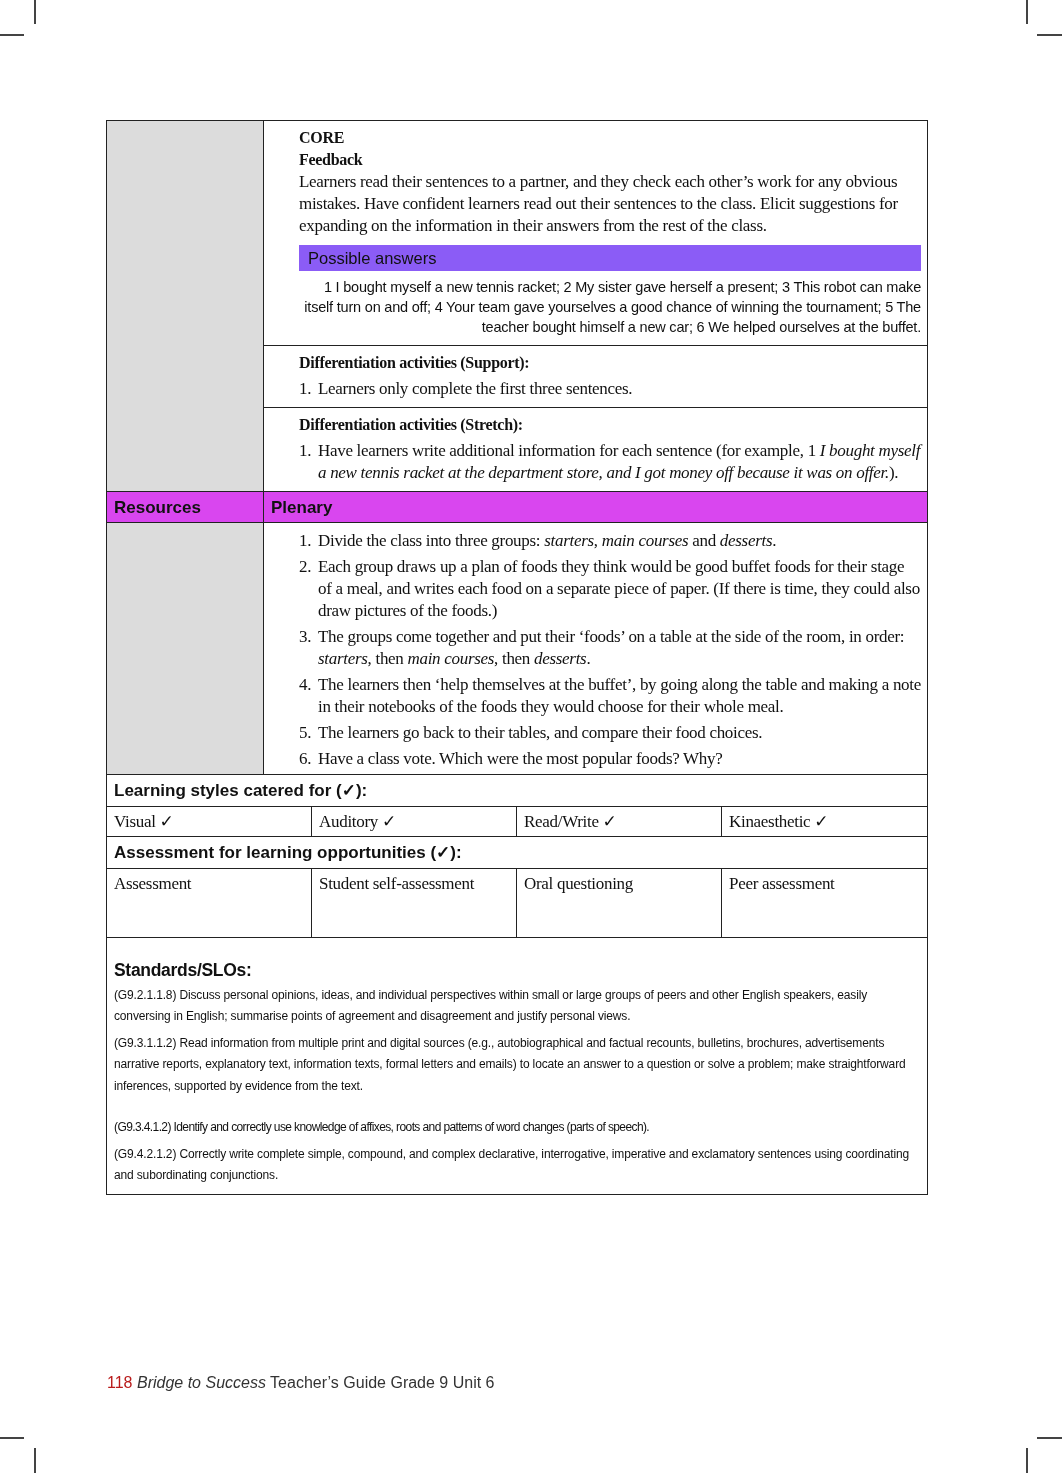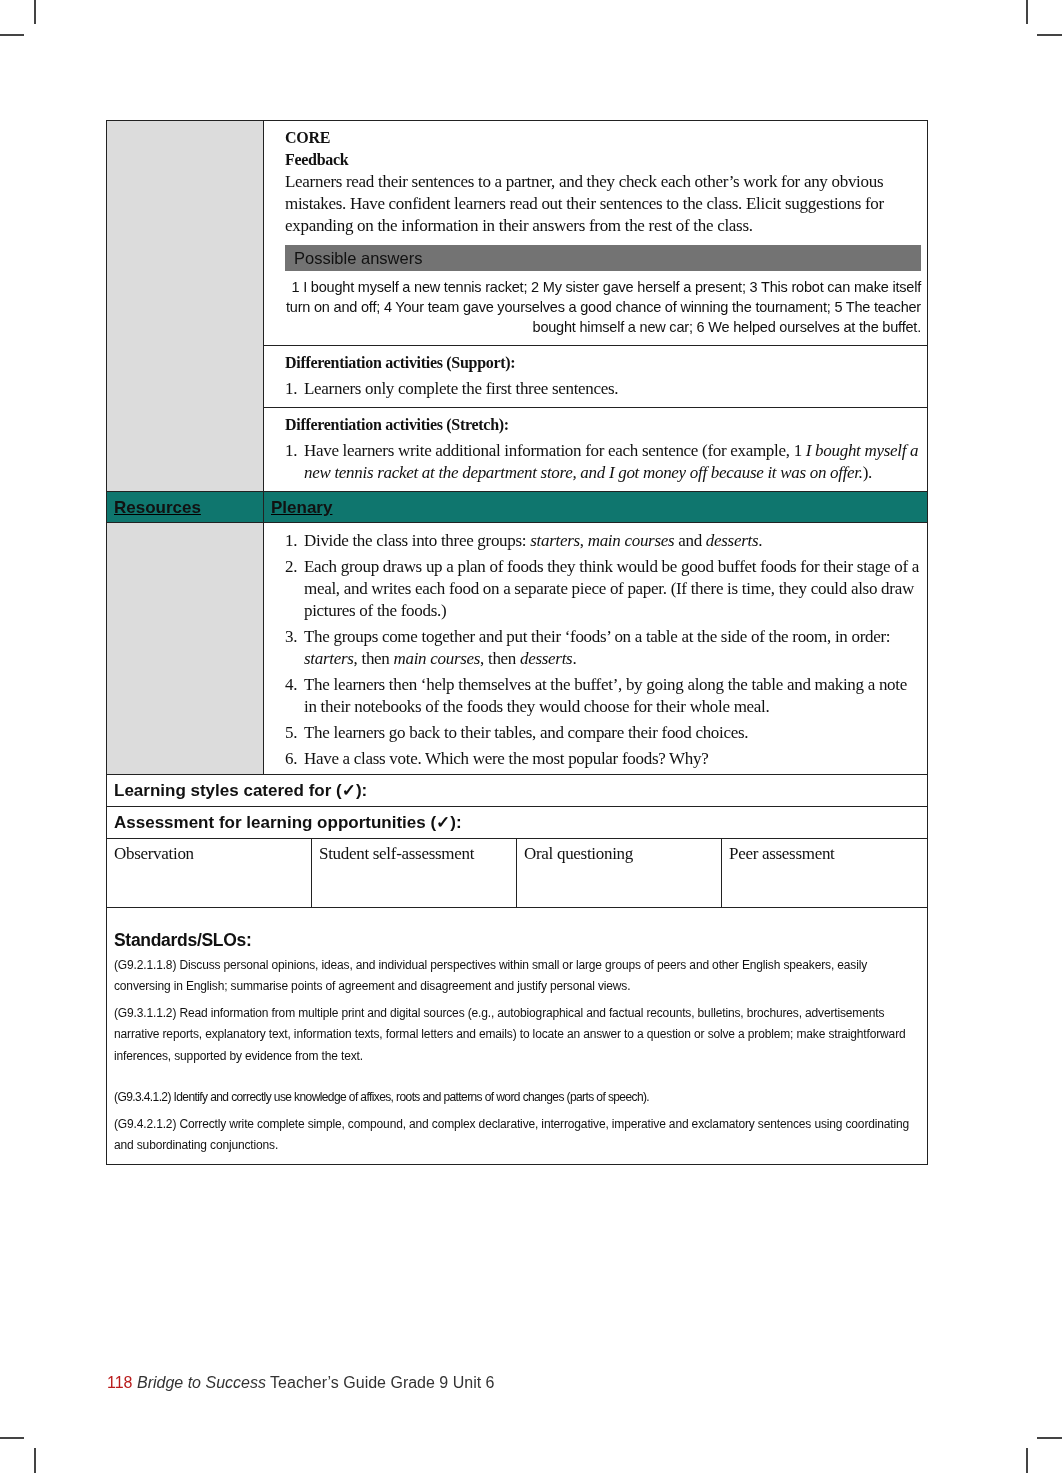--- a/index.html
+++ b/index.html
@@ -4,27 +4,27 @@
 <style>
   html, body { margin: 0; padding: 0; background: #ffffff; }
   body { width: 1062px; height: 1473px; position: relative; overflow: hidden; }
   .crop { position: absolute; background: #444; }
 
   #sheet { position: absolute; left: 106px; top: 120px; width: 821px; }
   table.grid { border-collapse: collapse; width: 821px; table-layout: fixed; }
   table.grid td { border: 1.5px solid #222; vertical-align: top; padding: 0; }
 
   .leftcol { background: #dcdcdc; width: 156px; }
-  .hdr-row td { background: #0f766e; text-decoration: underline; }
+  .hdr-row td { background: #d946ef; }
   .hdr-cell { font-family: "Liberation Sans", sans-serif; font-weight: bold; font-size: 17px; padding: 6px 7px 4px 7px; color: #111; }
 
-  .content { padding: 6px 6px 6px 21px; color: #111; }
+  .content { padding: 6px 6px 6px 7px; color: #111; margin-left: 28px; }
   .t-serif { font-family: "Liberation Serif", serif; font-size: 17px; line-height: 22px; letter-spacing: -0.3px; }
   .t-bold-serif { font-family: "Liberation Serif", serif; font-weight: bold; font-size: 16px; line-height: 22px; letter-spacing: -0.3px; }
-  .pa-bar { background: #737373; margin: 8px 0 6px 0; padding: 2px 9px; font-family: "Liberation Sans", sans-serif; font-size: 16.5px; line-height: 22px; color: #111; }
+  .pa-bar { background: #8b5cf6; margin: 8px 0 6px 0; padding: 2px 9px; font-family: "Liberation Sans", sans-serif; font-size: 16.5px; line-height: 22px; color: #111; }
   .pa-text { font-family: Liberation Sans, sans-serif; font-size: 14.5px; line-height: 20px; letter-spacing: -0.2px; padding: 0 0 2px 0; text-align: right; }
 
   ol.items { list-style: none; margin: 0; padding: 0; }
   ol.items li { position: relative; padding-left: 19px; font-family: "Liberation Serif", serif; font-size: 17px; line-height: 22px; letter-spacing: -0.3px; margin-bottom: 4px; }
   ol.items li .num { position: absolute; left: 0; top: 0; }
 
   table.four { border-collapse: collapse; width: 821px; table-layout: fixed; }
   table.four td { border: 1.5px solid #222; vertical-align: top; padding: 4px 7px; font-family: "Liberation Serif", serif; font-size: 17px; line-height: 21px; letter-spacing: -0.3px; color: #111; }
   .span-hdr { font-family: "Liberation Sans", sans-serif !important; font-weight: bold; font-size: 17px !important; letter-spacing: 0 !important; padding: 5px 7px !important; }
   .assess td { height: 60px; }
@@ -120,24 +120,30 @@
         <col style="width:205px">
         <col style="width:205px">
         <col style="width:205px">
         <col style="width:206px">
       </colgroup>
     <tbody>
         <tr>
       <td colspan="4" class="span-hdr">Learning styles catered for (✓):</td>
     </tr>
     <tr>
+      <td>Visual ✓</td>
+      <td>Auditory ✓</td>
+      <td>Read/Write ✓</td>
+      <td>Kinaesthetic ✓</td>
+    </tr>
+    <tr>
       <td colspan="4" class="span-hdr">Assessment for learning opportunities (✓):</td>
     </tr>
     <tr class="assess">
-      <td>Observation</td>
+      <td>Assessment</td>
       <td>Student self-assessment</td>
       <td>Oral questioning</td>
       <td>Peer assessment</td>
     </tr>
     <tr>
       <td colspan="4" style="padding:5px 7px 2px 7px;">
         <div class="std-head">Standards/SLOs:</div>
         <div class="std-item">(G9.2.1.1.8) Discuss personal opinions, ideas, and individual perspectives within small or large groups of peers and other English speakers, easily conversing in English; summarise points of agreement and disagreement and justify personal views.</div>
         <div class="std-item">(G9.3.1.1.2) Read information from multiple print and digital sources (e.g., autobiographical and factual recounts, bulletins, brochures, advertisements narrative reports, explanatory text, information texts, formal letters and emails) to locate an answer to a question or solve a problem; make straightforward inferences, supported by evidence from the text.</div>
         <div class="std-item tight">(G9.3.4.1.2) Identify and correctly use knowledge of affixes, roots and patterns of word changes (parts of speech).</div>

